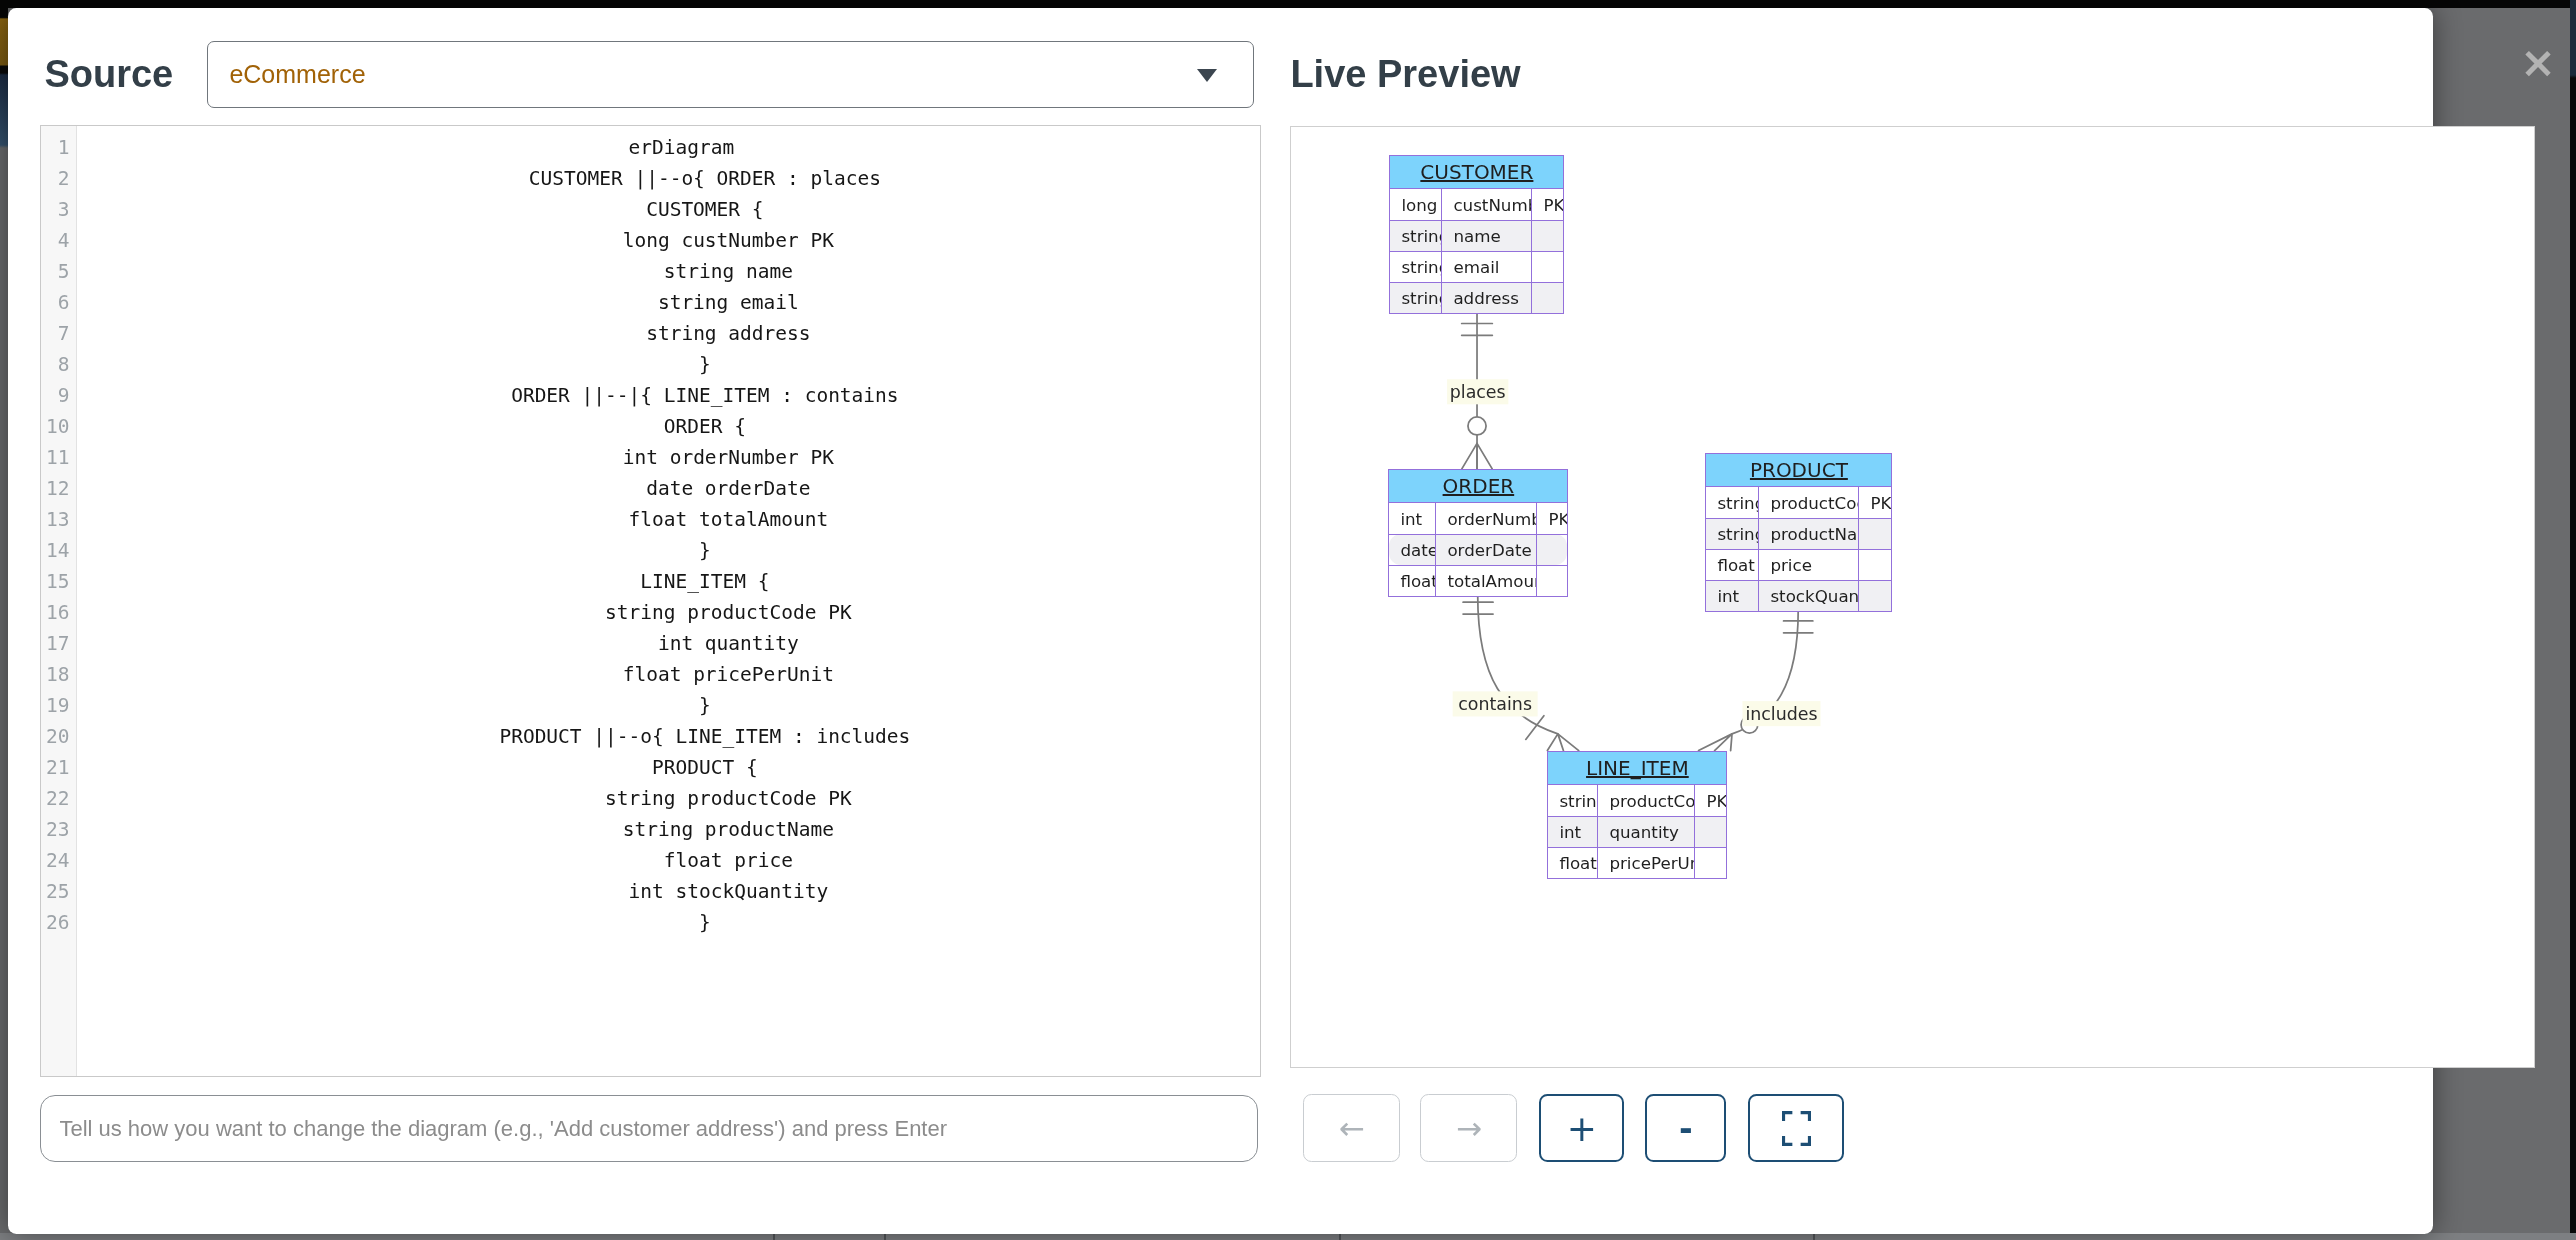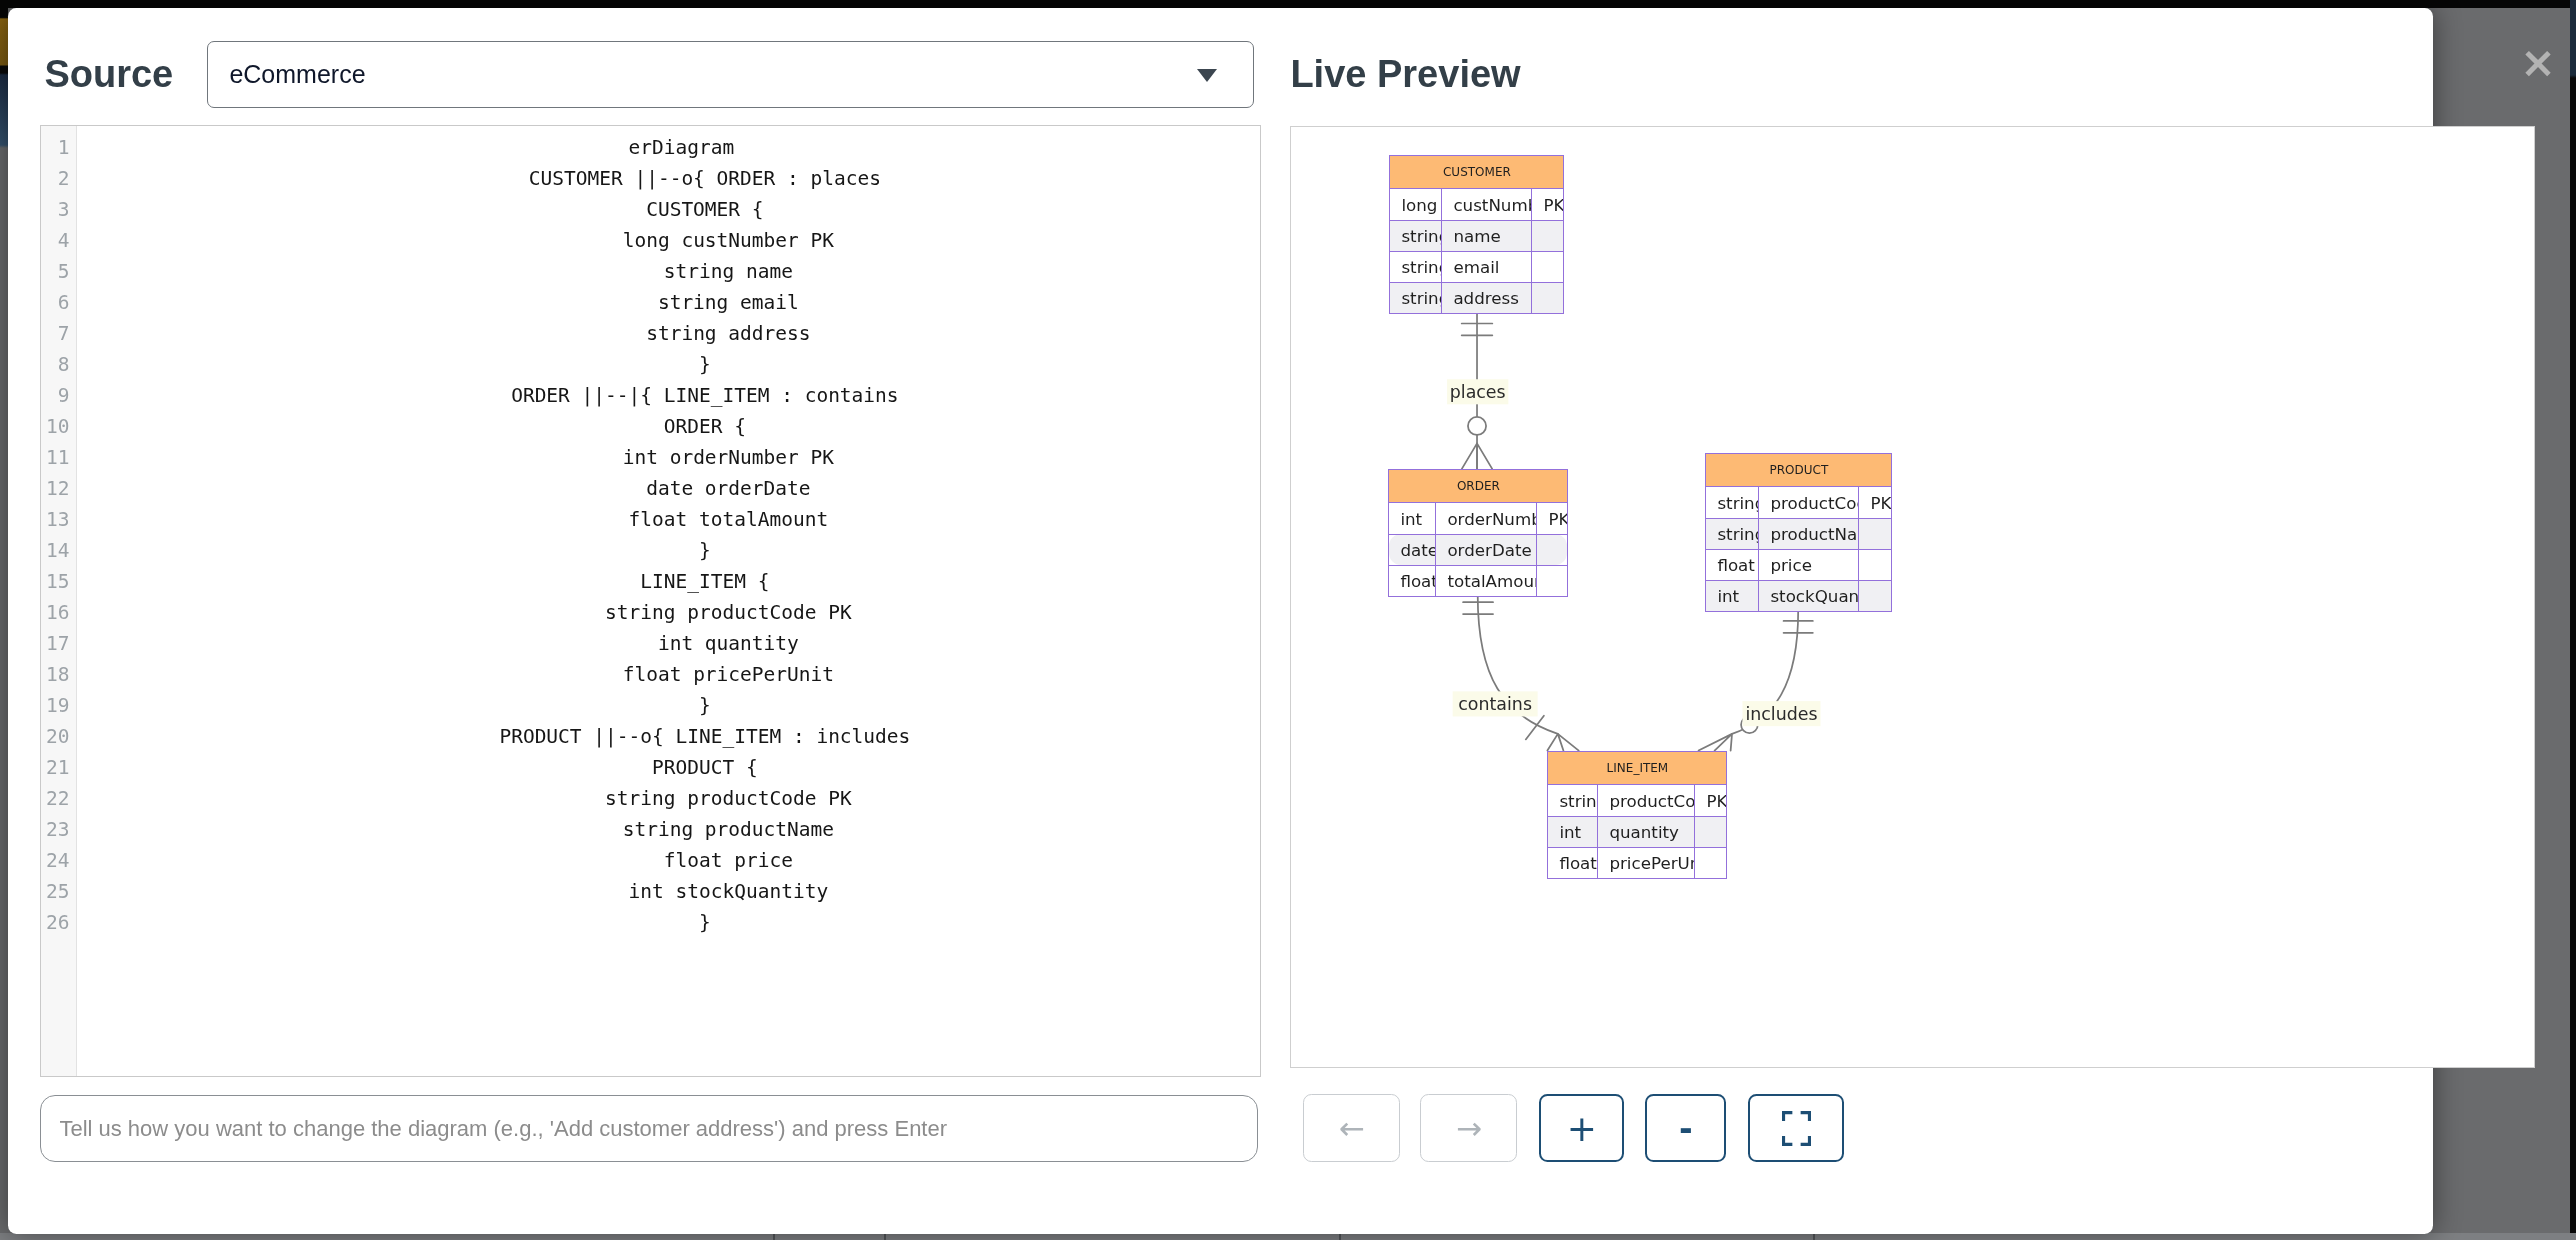--- a/index.html
+++ b/index.html
@@ -20,21 +20,21 @@
   
   .modal{position:absolute;left:8.4px;top:8.4px;width:2425px;height:1226px;background:#ffffff;
     border-radius:8.4px;box-shadow:0 0 28px rgba(0,0,0,.45);}
 
   .title{position:absolute;font-weight:bold;font-size:38px;color:#333f48;line-height:52px;height:52px;}
   #t-source{left:36px;top:40px;}
   #t-preview{left:1282px;top:40px;}
 
   .select{position:absolute;left:199px;top:33px;width:1047px;height:67px;
     border:1.4px solid #70767c;border-radius:7px;box-sizing:border-box;background:#fff;
-    display:flex;align-items:center;padding:12px 21px;font-size:25px;color:#0f172a;cursor:pointer;}
+    display:flex;align-items:center;padding:12px 21px;font-size:25px;color:#a16207;cursor:pointer;}
   .caret{position:absolute;right:36px;top:50%;margin-top:-5.6px;width:0;height:0;
     border-left:10.5px solid transparent;border-right:10.5px solid transparent;border-top:13.2px solid #3c4650;}
 
   .close{position:absolute;left:2503px;top:28px;width:53px;height:53px;background:none;border:none;
     font-family:"DejaVu Sans",sans-serif;font-size:43px;font-weight:bold;color:#b3b3b3;
     line-height:53px;text-align:center;cursor:pointer;padding:0;}
 
   
   .editor{position:absolute;left:32px;top:117px;width:1221px;height:952px;
     border:1.4px solid #c9c9c9;box-sizing:border-box;background:#fff;display:flex;overflow:hidden;}
@@ -51,22 +51,22 @@
     font-family:"Liberation Sans",sans-serif;font-size:22px;color:#444;padding:0 18px;outline:none;}
   .prompt::placeholder{color:#8c8c8c;opacity:1;}
 
   
   .preview{position:absolute;left:1282px;top:118px;width:1245px;height:942px;
     border:1.4px solid #cfcfcf;box-sizing:border-box;background:#fff;cursor:grab;}
   .canvas{position:absolute;left:0;top:0;width:100%;height:100%;}
 
   .entity{position:absolute;background:#fff;border:1.4px solid #9370DB;box-sizing:border-box;
     font-family:"DejaVu Sans",sans-serif;color:#1f1f1f;}
-  .etitle{height:33px;background:#fdba74;border-bottom:0.7px solid #9370DB;box-sizing:border-box;
-    display:flex;align-items:center;justify-content:center;font-size:12px;}
+  .etitle{height:33px;background:#7dd3fc;border-bottom:0.7px solid #9370DB;box-sizing:border-box;
+    display:flex;align-items:center;justify-content:center;font-size:20px;text-decoration:underline;}
   .erow{display:grid;height:31px;text-align:center;}
   .entity > .erow:nth-child(odd){background:#f0f0f3;}
   .ec{display:flex;align-items:center;padding-left:11px;font-size:16.7px;box-sizing:border-box;overflow:hidden;}
   .ec + .ec{border-left:0.7px solid #9370DB;}
   .erow + .erow .ec{border-top:0.7px solid #9370DB;}
 
   .rels{position:absolute;left:0;top:0;pointer-events:none;}
   .rels path,.rels line{stroke:#7b7b7b;stroke-width:2.5;fill:none;stroke-linecap:round;}
   .rels circle{stroke:#7b7b7b;stroke-width:2.5;fill:#ffffff;}
   .rels rect{fill:#fbfbe9;}

